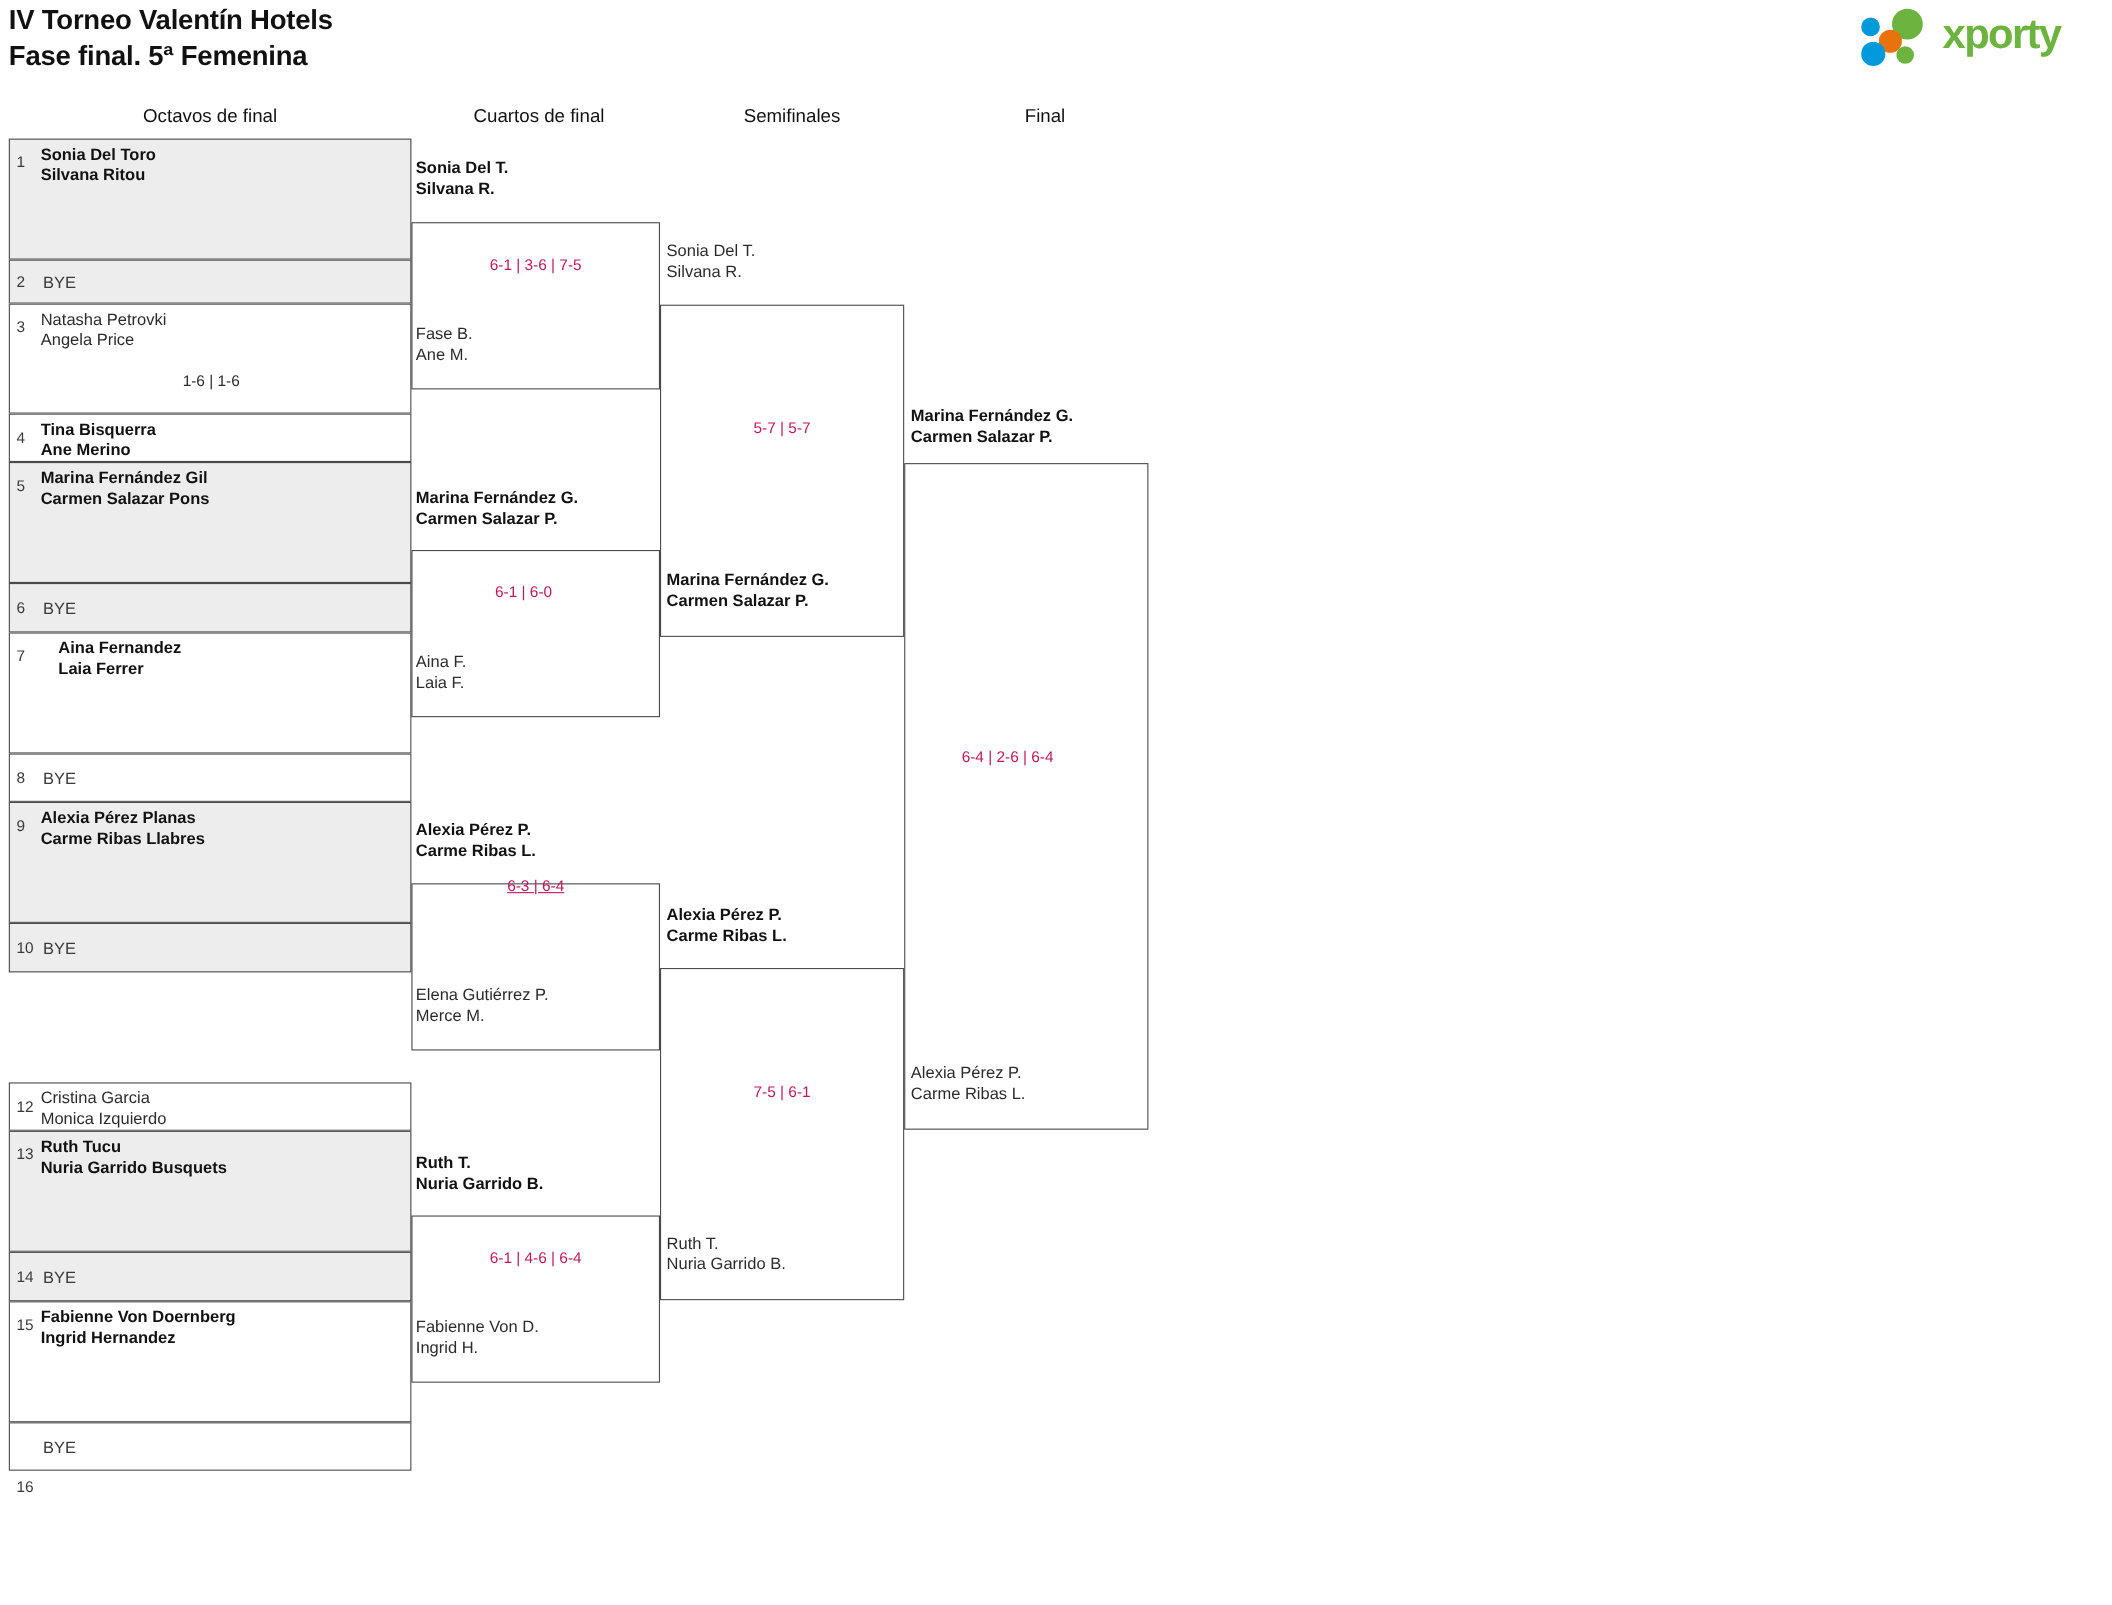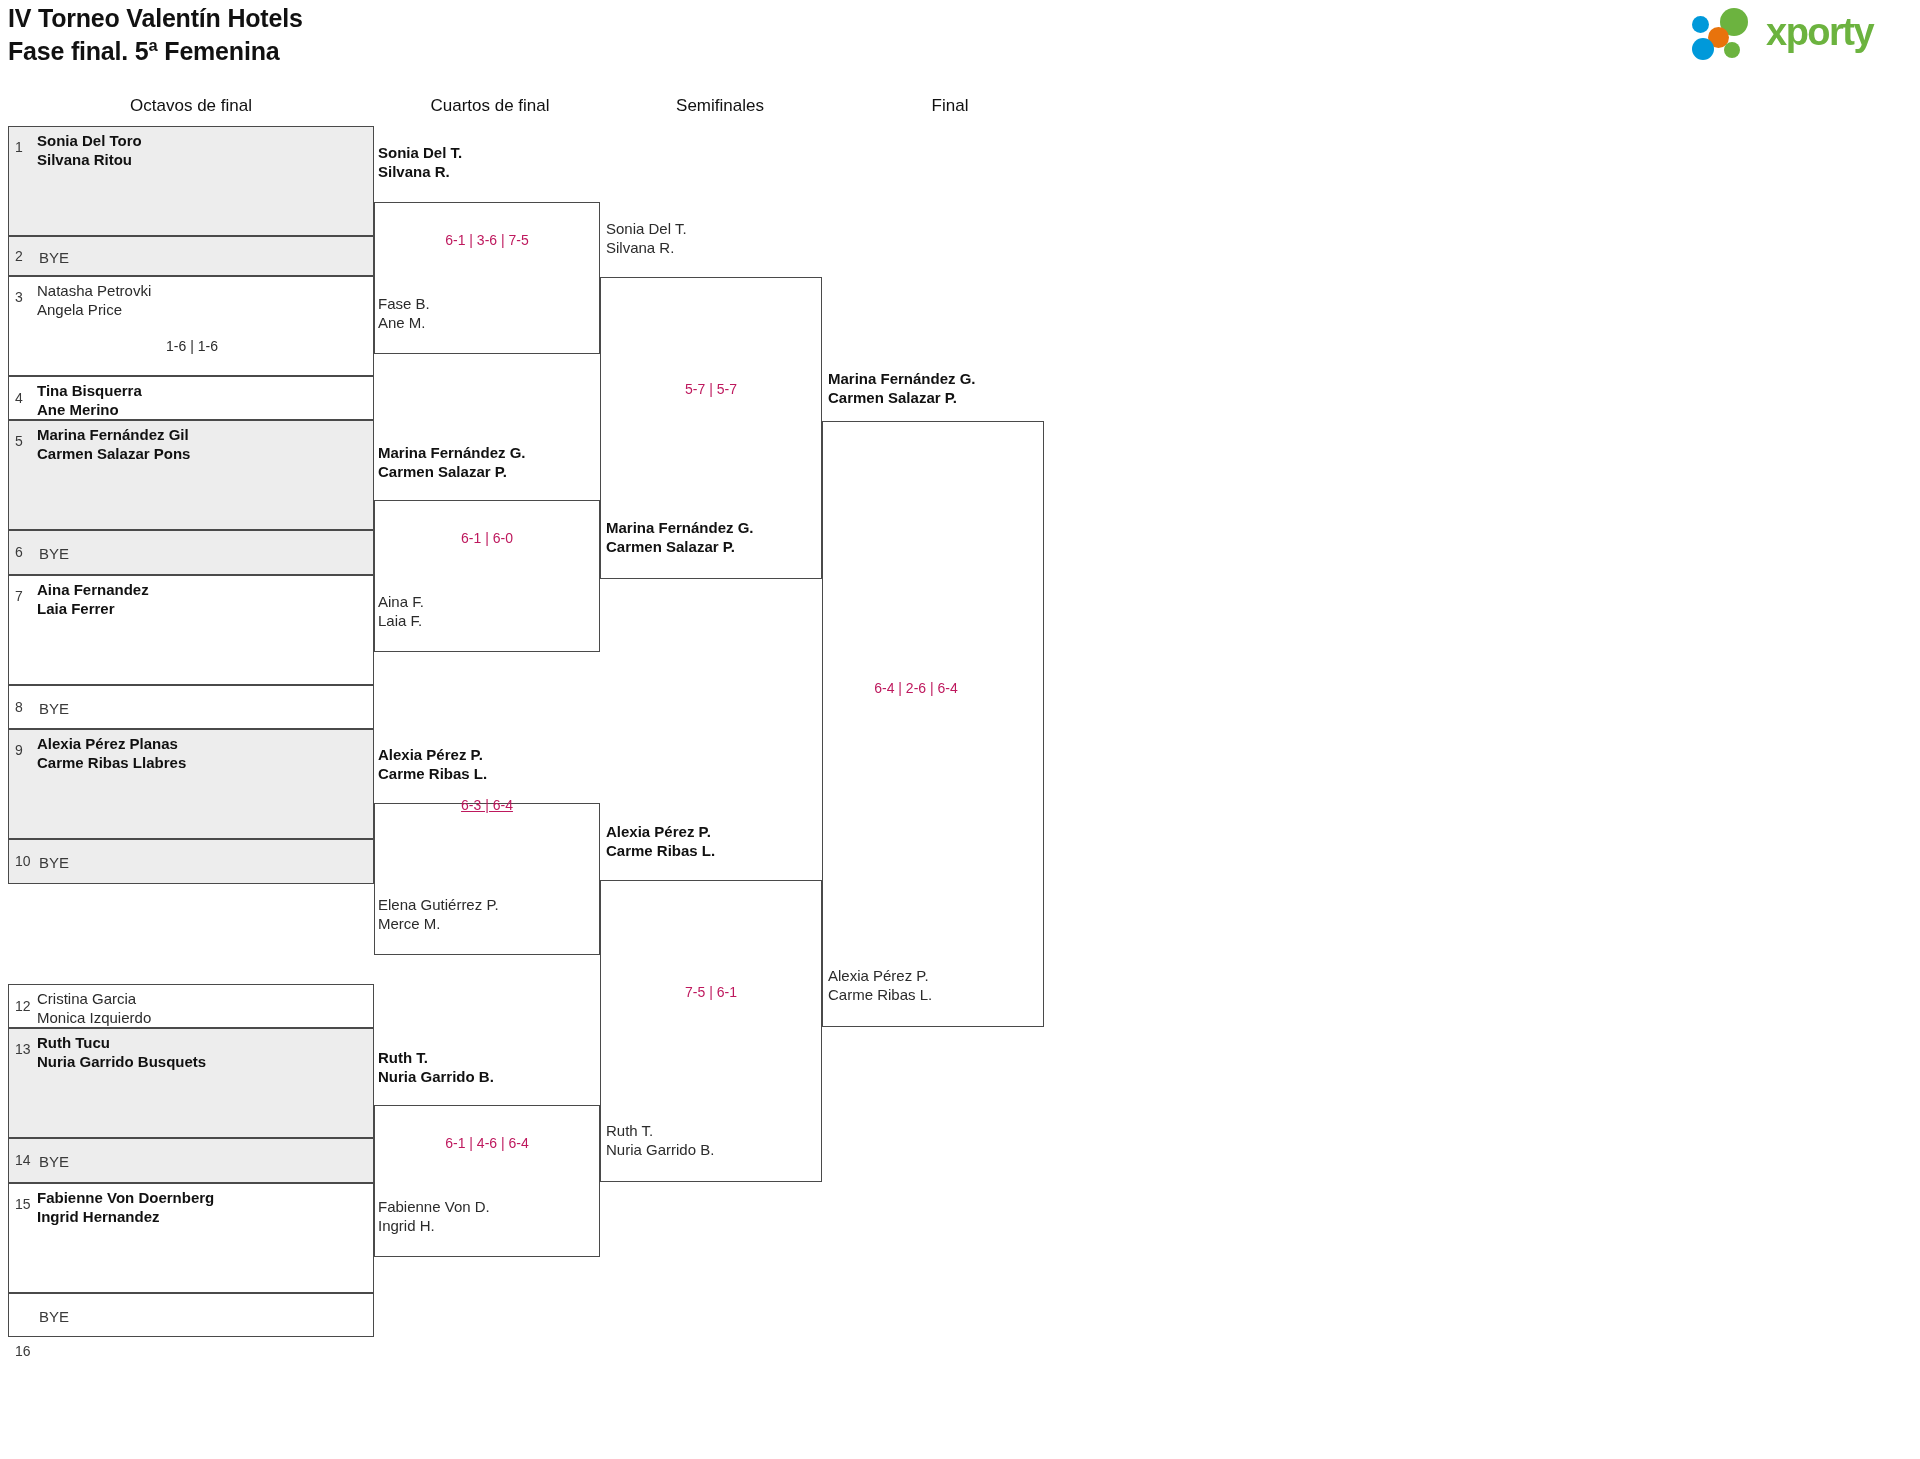--- a/index.html
+++ b/index.html
@@ -135,21 +135,21 @@
       <div>Carmen Salazar Pons</div>
     </div>
   </div>
   <div class="r1cell shaded" style="top:530px; height:45px;">
     <div class="seed" style="top:13px;">6</div>
     <div class="bye" style="top:13px;">BYE</div>
   </div>
 
   <div class="r1cell" style="top:575px; height:110px;">
     <div class="seed" style="top:12px;">7</div>
-    <div class="names win" style="top:4px;">
+    <div class="names win" style="top:4px;margin-left:16px;">
       <div>Aina Fernandez</div>
       <div>Laia Ferrer</div>
     </div>
   </div>
   <div class="r1cell" style="top:685px; height:44px;">
     <div class="seed" style="top:13px;">8</div>
     <div class="bye" style="top:13px;">BYE</div>
   </div>
 
   <div class="r1cell shaded" style="top:729px; height:110px;">
@@ -205,21 +205,21 @@
   <div class="lbl" style="left:378px; top:294px;">
     <div>Fase B.</div>
     <div>Ane M.</div>
   </div>
 
   <div class="frame" style="left:374px; top:500px; width:226px; height:152px;"></div>
   <div class="lbl win" style="left:378px; top:443px;">
     <div>Marina Fernández G.</div>
     <div>Carmen Salazar P.</div>
   </div>
-  <div class="scorebox" style="left:374px; top:530px; width:226px;">6-1 | 6-0</div>
+  <div class="scorebox" style="left:363px; top:530px; width:226px;">6-1 | 6-0</div>
   <div class="lbl" style="left:378px; top:592px;">
     <div>Aina F.</div>
     <div>Laia F.</div>
   </div>
 
   <div class="frame" style="left:374px; top:803px; width:226px; height:152px;"></div>
   <div class="lbl win" style="left:378px; top:745px;">
     <div>Alexia Pérez P.</div>
     <div>Carme Ribas L.</div>
   </div>

